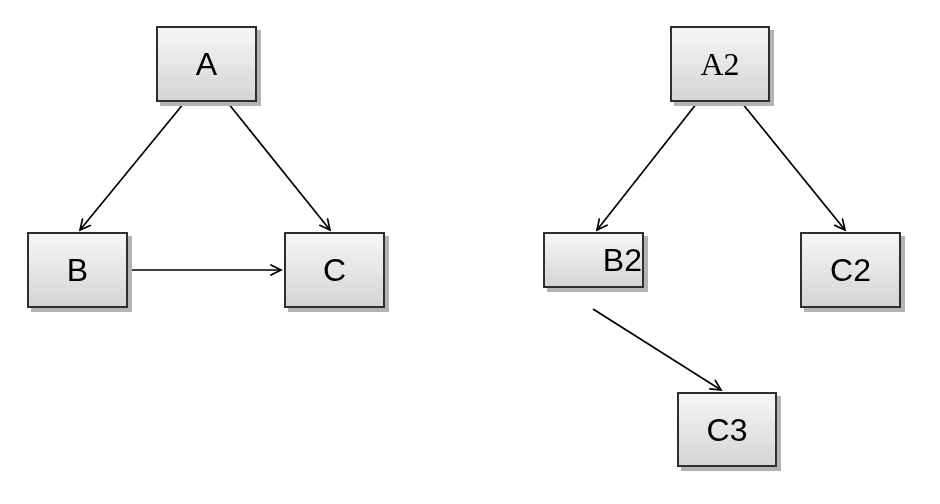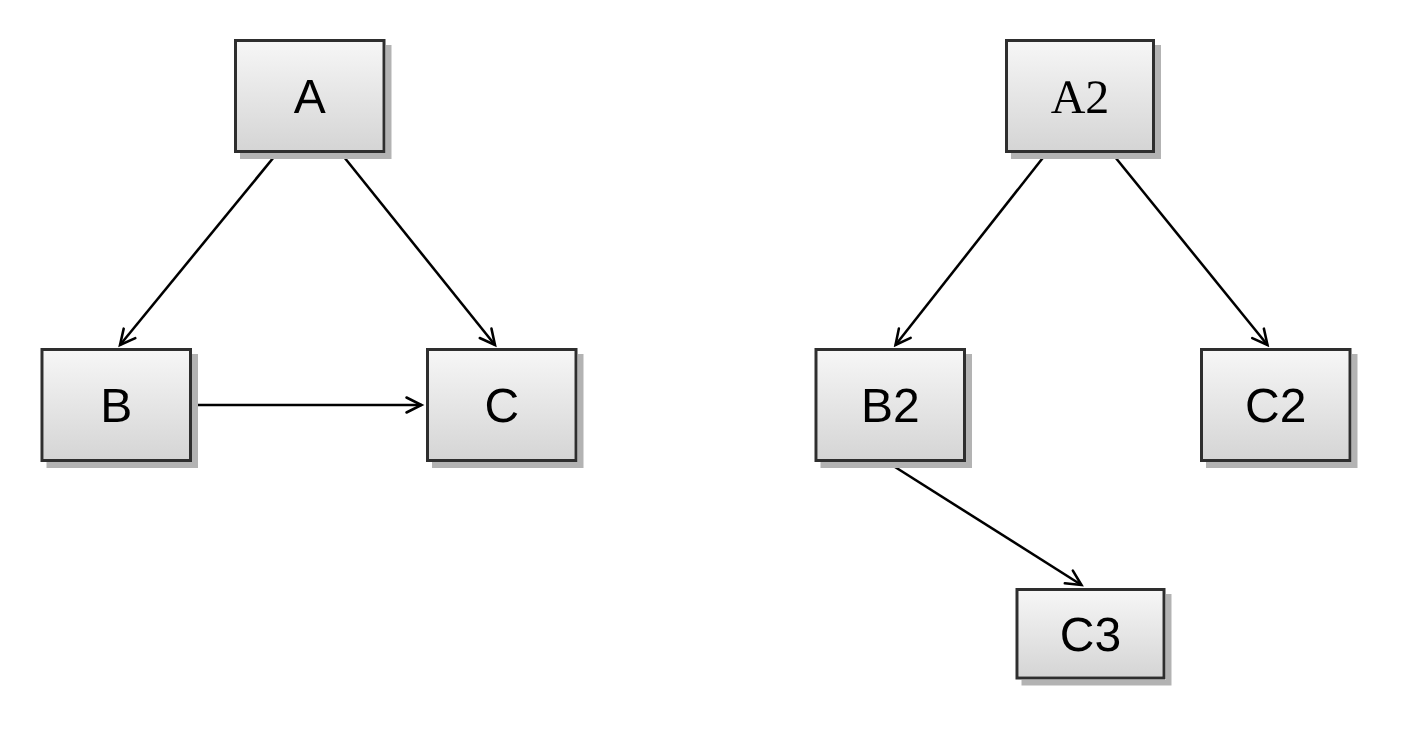--- a/index.html
+++ b/index.html
@@ -71,23 +71,23 @@
       </div>
       <div class="node" style="left: 27px; top: 232px; width: 101px; height: 76px;">
         <span class="node-label">B</span>
       </div>
       <div class="node" style="left: 284px; top: 232px; width: 101px; height: 76px;">
         <span class="node-label">C</span>
       </div>
       <div class="node" style="left: 670px; top: 26px; width: 100px; height: 76px; font-family: Liberation Serif, serif;">
         <span class="node-label">A2</span>
       </div>
-      <div class="node" style="left: 543px; top: 232px; width: 101px; height: 76px;">
+      <div class="node" style="left: 543px; top: 232px; width: 101px; height: 56px; justify-content: flex-end;">
         <span class="node-label">B2</span>
       </div>
       <div class="node" style="left: 800px; top: 232px; width: 101px; height: 76px;">
         <span class="node-label">C2</span>
       </div>
-      <div class="node" style="left: 677px; top: 392px; width: 100px; height: 61px;">
+      <div class="node" style="left: 677px; top: 392px; width: 100px; height: 75px;">
         <span class="node-label">C3</span>
       </div>
     </div>
 </div>
 
 </body></html>

